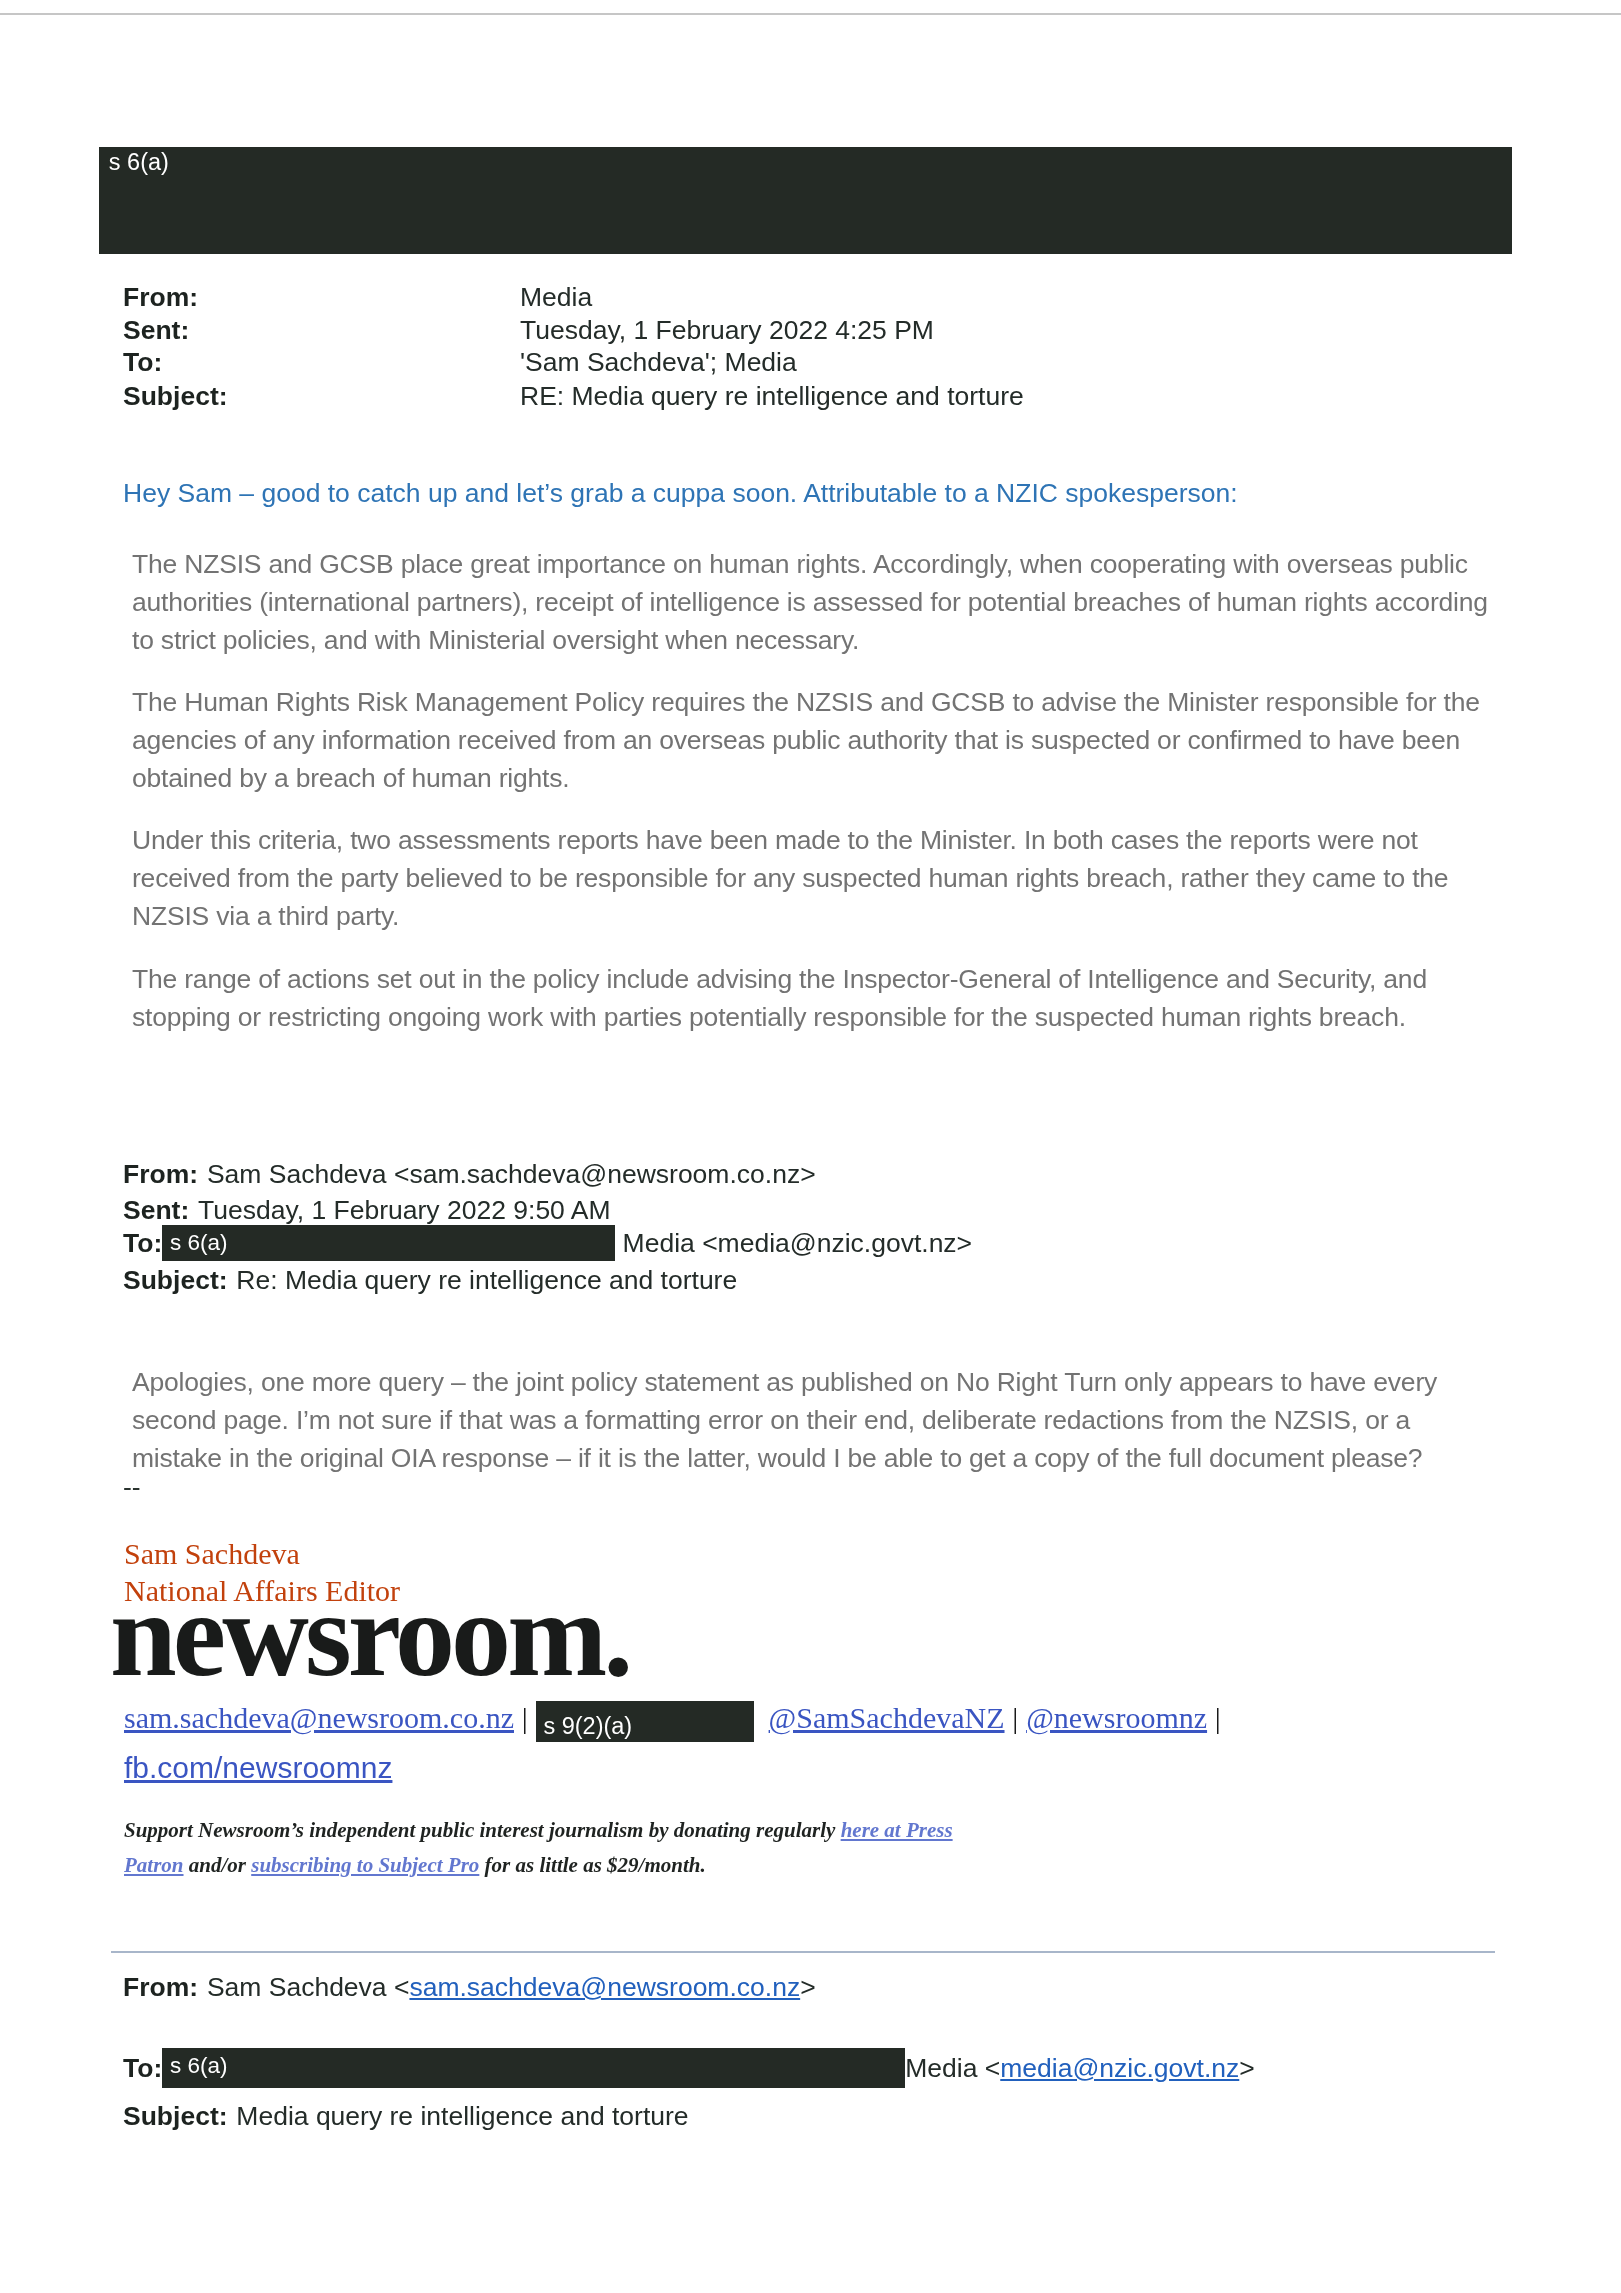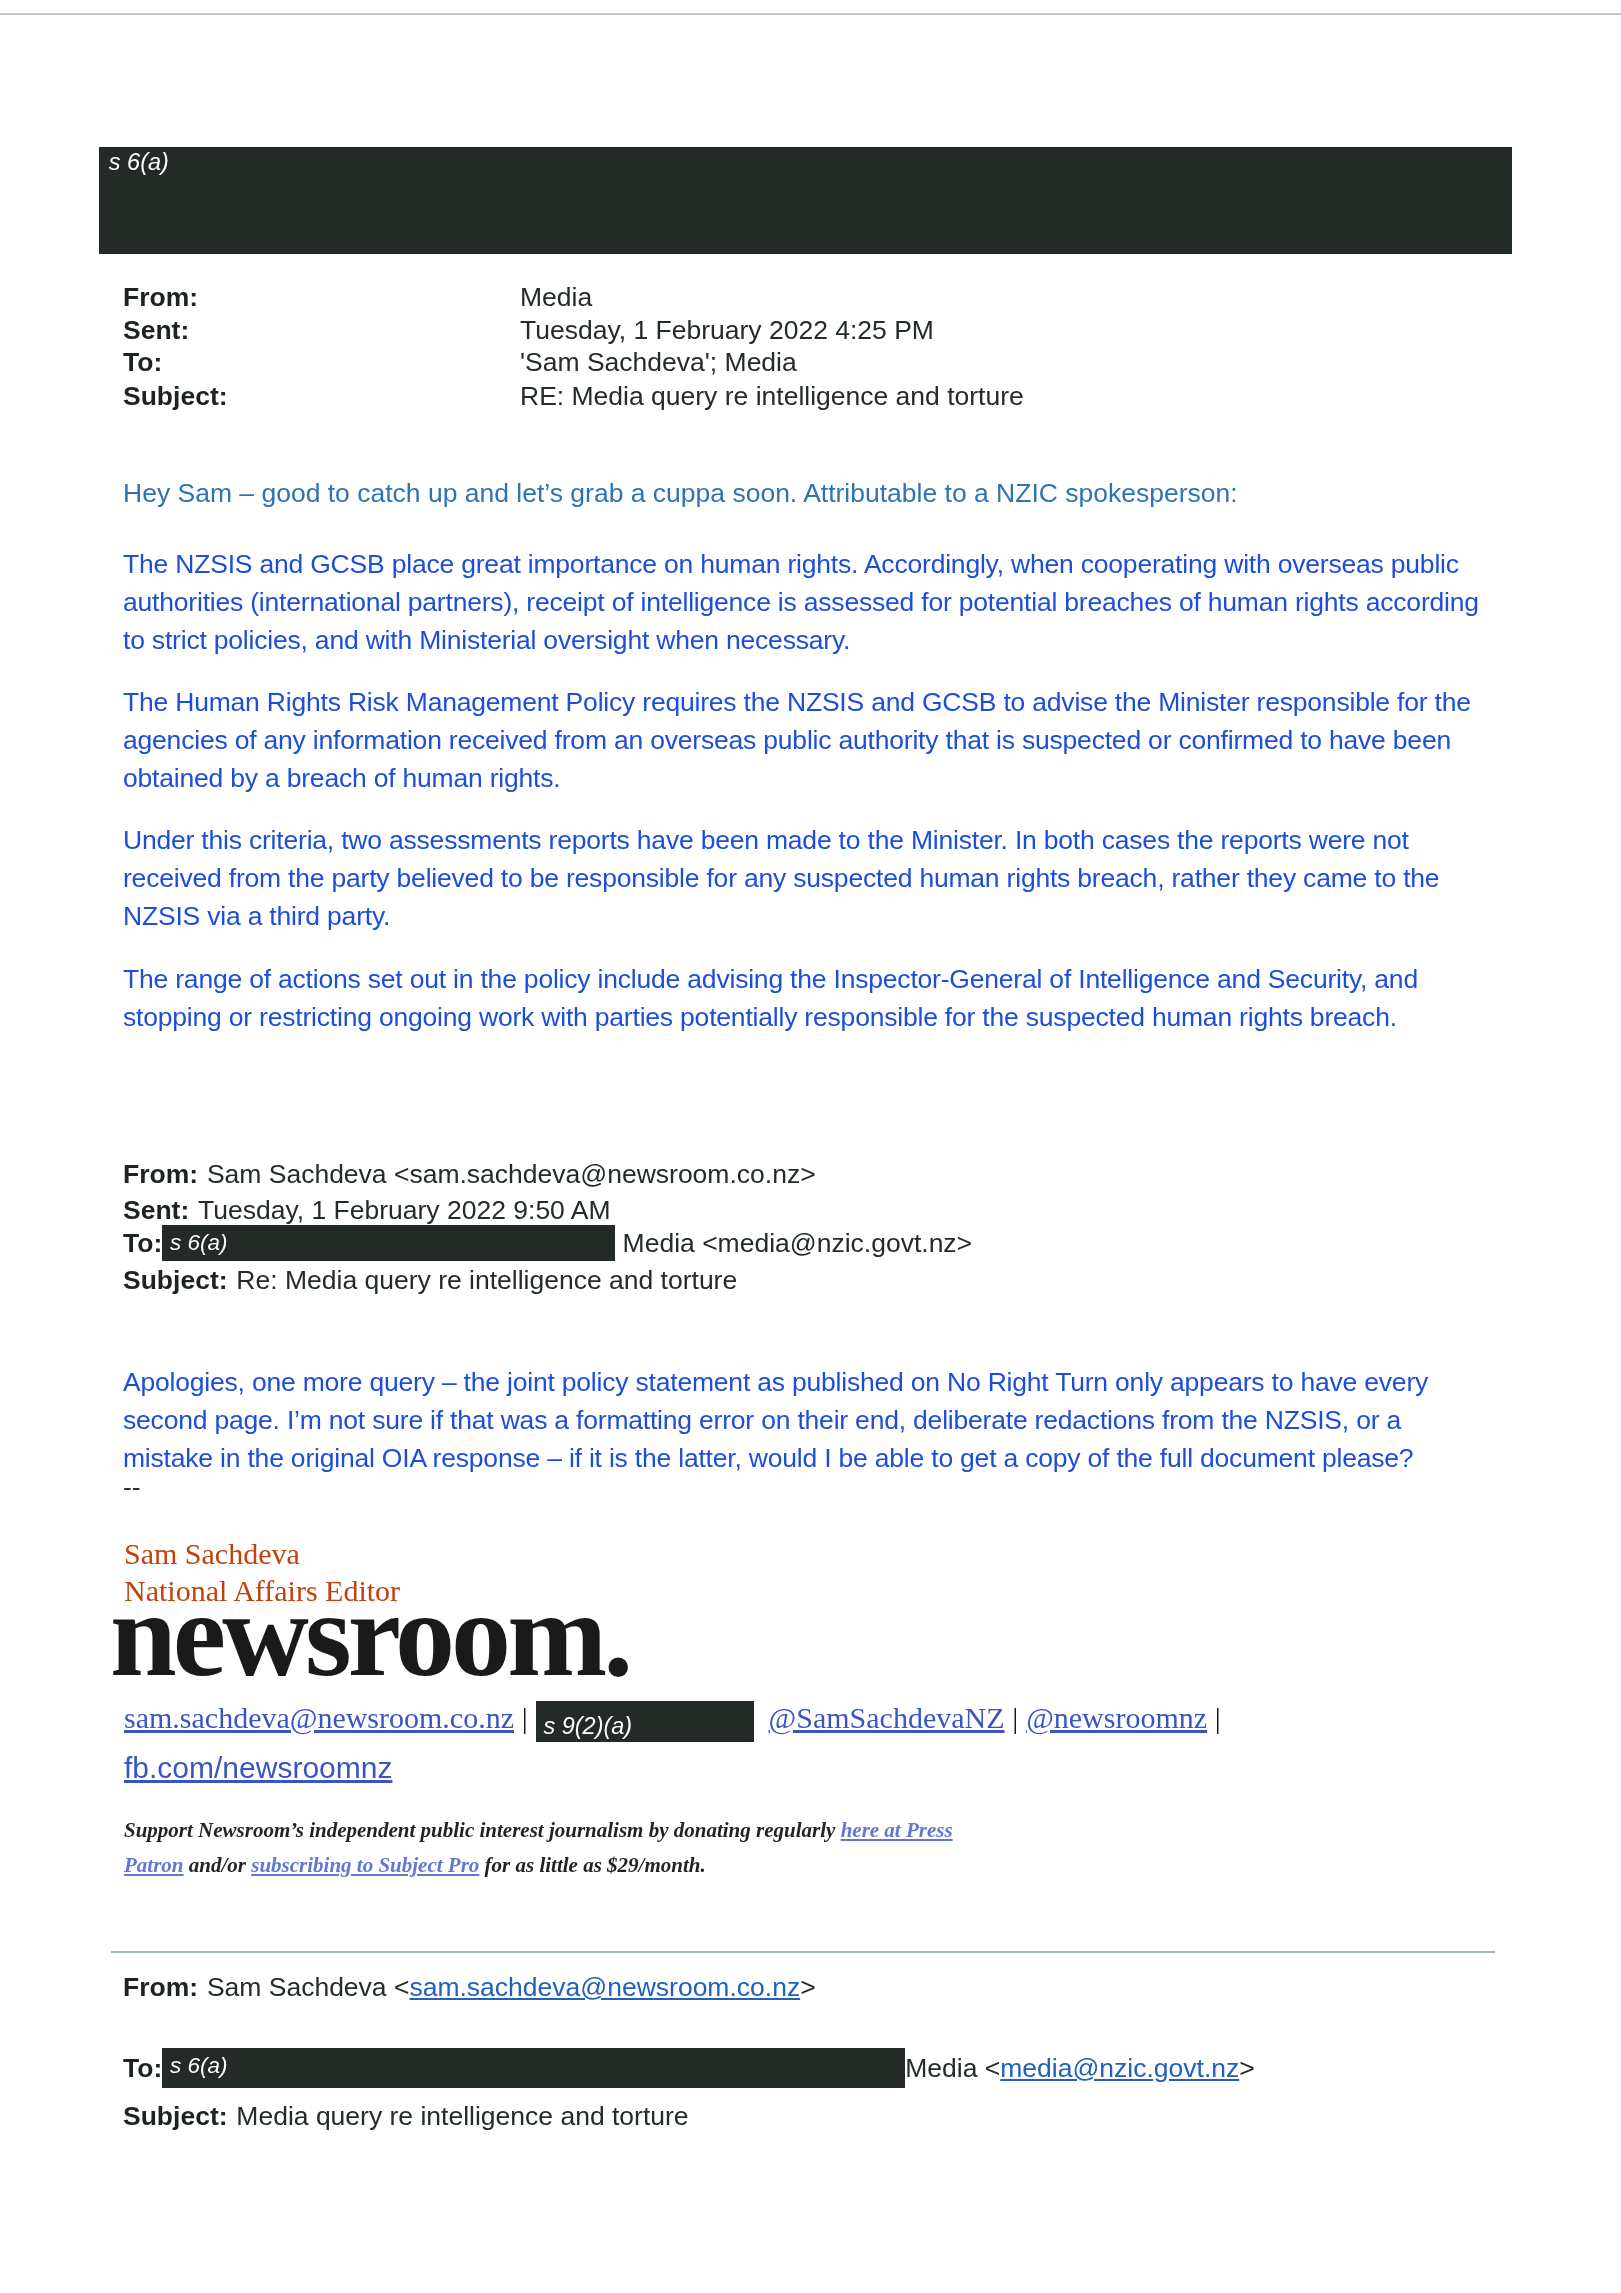--- a/index.html
+++ b/index.html
@@ -2,31 +2,31 @@
 <html><head>
 <meta charset="utf-8">
 <style>
   html,body{margin:0;padding:0;background:#e8e8e8;}
   .page{position:relative;width:1621px;height:2294px;background:#ffffff;overflow:hidden;
         font-family:"Liberation Sans",sans-serif;color:#27302c;}
   .scanline{position:absolute;left:0;top:12.7px;width:1621px;height:2px;background:#c6c6c6;}
 
   
   .redact{background:#242a25;color:#ffffff;box-sizing:border-box;}
-  .redact .rlabel{color:#ffffff;font-family:"Liberation Sans",sans-serif;font-size:23.5px;line-height:1.1;font-style:italic;}
+  .redact .rlabel{color:#ffffff;font-family:"Liberation Sans",sans-serif;font-size:23.5px;line-height:1.1;}
   .box-top{position:absolute;left:99px;top:147px;width:1413px;height:107px;padding:2.9px 9.8px;}
   .inline-redact{display:inline-block;vertical-align:middle;padding:1px 7.8px;position:relative;top:-2px;}
 
   
   .h1row{position:absolute;left:123px;font-size:26.5px;white-space:nowrap;color:#242c29;}
   .h1row .lbl{display:inline-block;width:397px;font-weight:bold;color:#1d2320;}
 
   
-  .bodyp{position:absolute;left:123px;width:1364px;font-size:26.5px;line-height:38px;
-         letter-spacing:-0.2px;color:#1d4ed8;}
+  .bodyp{position:absolute;left:132px;width:1364px;font-size:26.5px;line-height:38px;
+         letter-spacing:-0.2px;color:#737373;}
   .greeting{position:absolute;left:123px;width:1364px;font-size:26.5px;color:#2e74b5;}
 
   
   .hrow{position:absolute;left:123px;font-size:26.5px;white-space:nowrap;color:#242c29;}
   .hrow .blbl{font-weight:bold;color:#1d2320;margin-right:8.8px;}
   .hrow .blbl.tight{margin-right:0;}
 
   
   .dashes{position:absolute;left:123px;top:1472px;font-size:26.5px;color:#29322e;}
   .sigline{position:absolute;left:124px;font-family:"Liberation Serif",serif;font-size:30px;color:#c2410c;}

